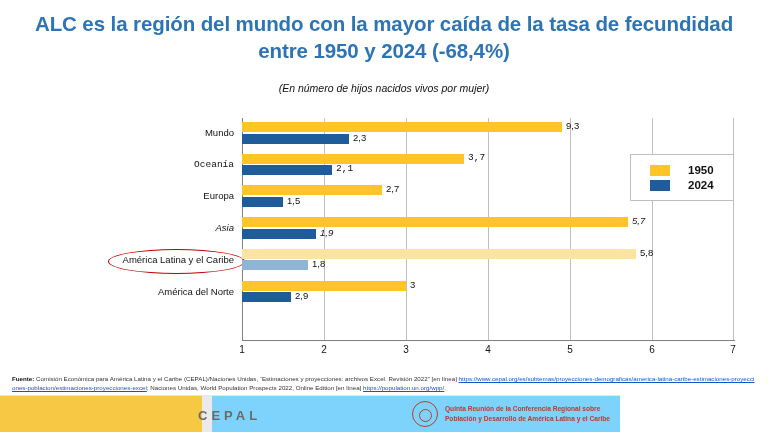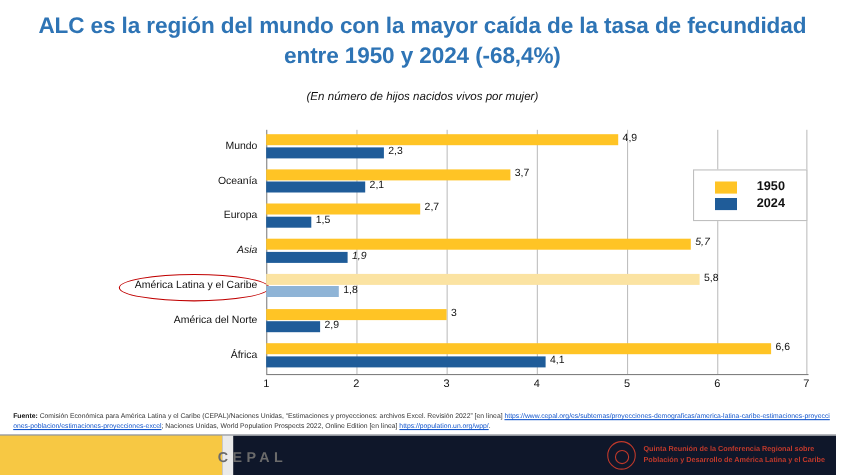--- a/index.html
+++ b/index.html
@@ -194,23 +194,23 @@
   .source a {
     color: #1155cc;
     text-decoration: underline;
     word-break: break-all;
   }
   
   .footer {
     position: absolute;
     left: 0;
     bottom: 0;
-    width: 760px;
+    width: 620px;
     height: 36px;
-    background: #0f172a;
+    background: #7dd3fc;
     border-top: 1px solid #e6e6e6;
   }
   .footer-bar-left {
     position: absolute;
     left: 0;
     bottom: 0;
     width: 202px;
     height: 36px;
     background: #f7c843;
   }
@@ -283,26 +283,26 @@
         <div class="gridline" style="left:246px;"></div>
         <div class="gridline" style="left:328px;"></div>
         <div class="gridline" style="left:410px;"></div>
         <div class="gridline" style="left:491px;"></div>
       </div>
       <div class="axis-bottom"></div>
 
       <div class="cat-row" style="top:4px;">
         <div class="cat-label">Mundo</div>
         <div class="bar y1950" style="width:320px;"></div>
-        <div class="bar-val v1950" style="left:558px;">4,9</div>
+        <div class="bar-val v1950" style="left:558px;">9,3</div>
         <div class="bar y2024" style="width:107px;"></div>
         <div class="bar-val v2024" style="left:345px;">2,3</div>
       </div>
 
-      <div class="cat-row" style="top:35.7px;">
+      <div class="cat-row" style="top:35.7px;font-family:Liberation Mono, monospace;">
         <div class="cat-label">Oceanía</div>
         <div class="bar y1950" style="width:222px;"></div>
         <div class="bar-val v1950" style="left:460px;">3,7</div>
         <div class="bar y2024" style="width:90px;"></div>
         <div class="bar-val v2024" style="left:328px;">2,1</div>
       </div>
 
       <div class="cat-row" style="top:67.4px;">
         <div class="cat-label">Europa</div>
         <div class="bar y1950" style="width:140px;"></div>
@@ -329,27 +329,20 @@
       </div>
 
       <div class="cat-row" style="top:162.5px;">
         <div class="cat-label">América del Norte</div>
         <div class="bar y1950" style="width:164px;"></div>
         <div class="bar-val v1950" style="left:402px;">3</div>
         <div class="bar y2024" style="width:49px;"></div>
         <div class="bar-val v2024" style="left:287px;">2,9</div>
       </div>
 
-      <div class="cat-row" style="top:194.2px;">
-        <div class="cat-label">África</div>
-        <div class="bar y1950" style="width:459px;"></div>
-        <div class="bar-val v1950" style="left:697px;">6,6</div>
-        <div class="bar y2024" style="width:254px;"></div>
-        <div class="bar-val v2024" style="left:492px;">4,1</div>
-      </div>
 
       <div class="xticks">
         <div class="xtick" style="left:0px;">1</div>
         <div class="xtick" style="left:82px;">2</div>
         <div class="xtick" style="left:164px;">3</div>
         <div class="xtick" style="left:246px;">4</div>
         <div class="xtick" style="left:328px;">5</div>
         <div class="xtick" style="left:410px;">6</div>
         <div class="xtick" style="left:491px;">7</div>
       </div>

